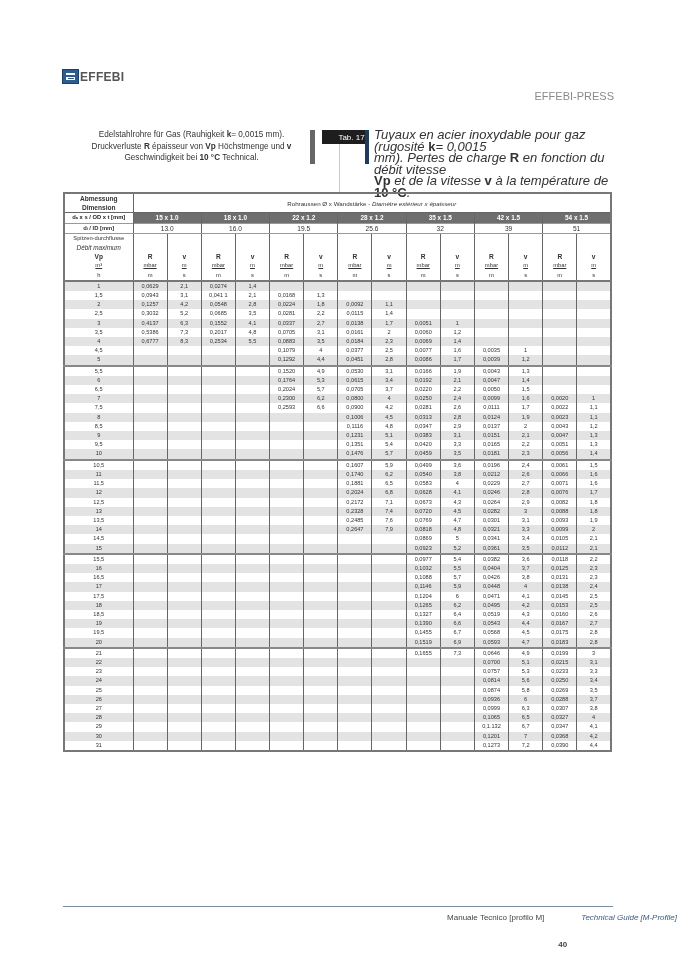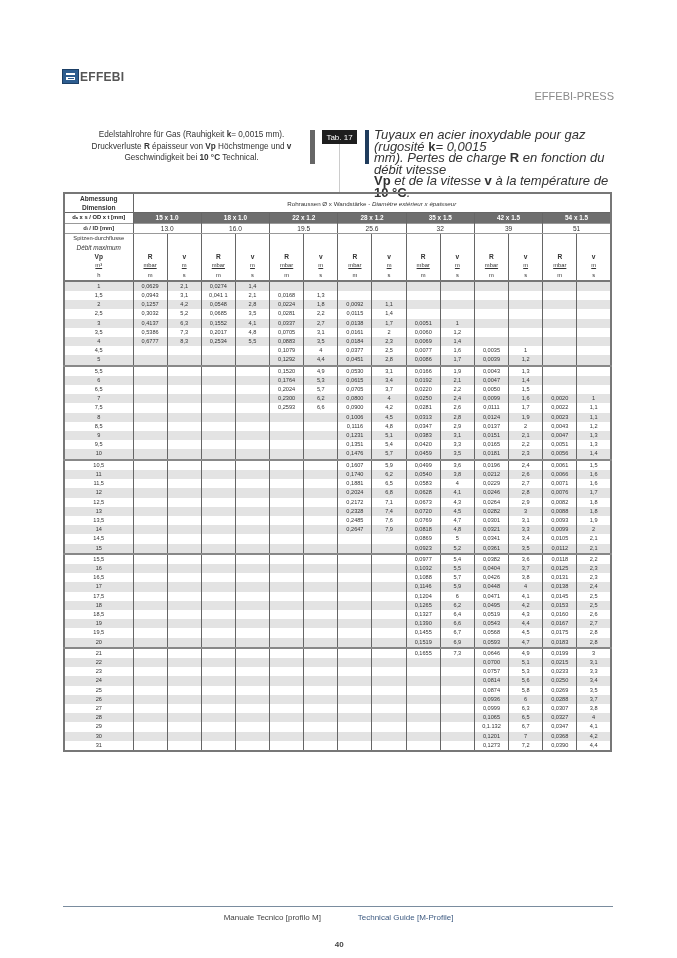--- a/index.html
+++ b/index.html
@@ -5,21 +5,21 @@
   html, body { margin:0; padding:0; background:#fff; }
   body { width:677px; height:958px; position:relative; overflow:hidden; font-family:"Liberation Sans", sans-serif; color:#222; }
   .logo { position:absolute; left:62px; top:69px; display:flex; align-items:flex-end;font-weight:bold; }
   .logo-mark { width:15px; height:13px; background:#2d5d8f; position:relative; border:1px solid #1c3f66; }
   .logo-mark::before { content:""; position:absolute; left:3px; top:3px; width:9px; height:2px; background:#fff; }
   .logo-mark::after { content:""; position:absolute; left:3px; top:7px; width:9px; height:3px; border:1px solid #fff; border-left-width:2px; box-sizing:border-box; }
   .logo-text { font-size:12px; color:#555; letter-spacing:0.3px; margin-left:1px; }
   .brand-right { position:absolute; right:63px; top:90px; font-size:11px; font-weight:normal; color:#8a8a8a; }
   .intro-left { position:absolute; left:80px; width:223px; top:129px; font-size:8.2px; line-height:11.5px; text-align:center; color:#333; }
   .bar-left { position:absolute; left:310px; top:130px; width:5px; height:34px; background:#666; }
-  .tab-badge { position:absolute; left:322px; top:130px; width:35px; height:14px; background:#1e1e1e; color:#fff; font-size:8px; display:flex; align-items:center; justify-content:center; }
+  .tab-badge { position:absolute; left:322px; top:130px; width:35px; height:14px; background:#1e1e1e; color:#fff; font-size:8px; display:flex; align-items:center; justify-content:center;padding-left:12px; }
   .tab-line { position:absolute; left:339px; top:144px; width:1px; height:50px; background:#ccc; }
   .bar-right { position:absolute; left:365px; top:130px; width:4px; height:34px; background:#1f3c5c; }
   .intro-right { position:absolute; left:374px; width:240px; top:129px; font-size:13px; line-height:11.5px; font-style:italic; color:#333; }
   .intro-right b { font-style:normal; }
   table.t { position:absolute; left:63px; top:192px; width:549px; border-collapse:collapse; font-size:5.6px; color:#333; table-layout:fixed; border:2px solid #777; }
   table.t td { border-left:1px solid #666; border-right:1px solid #666; text-align:center; padding:0; height:9.2px; line-height:9.2px; white-space:nowrap; overflow:hidden; }
   table.t col.c0 { width:69px; }
   .h-dim td { height:24px; line-height:11px; border-bottom:1px solid #666; }
   .h-dim .dimlabel { font-weight:bold; font-size:6.6px; }
   .h-dim .span { font-size:6.2px; }
@@ -29,23 +29,23 @@
   .h-id td.first { font-weight:bold; font-size:5.8px; }
   .h-sp td { height:10px; line-height:10px; font-size:5.8px; border-bottom:none; }
   .h-de td { height:10px; line-height:10px; font-size:6.4px; font-style:italic; }
   .h-rv td { height:13px; line-height:13px; font-weight:bold; font-size:6.6px; }
   .h-un td { height:20px; line-height:8px; font-size:5.8px; border-bottom:2px solid #777; }
   .frac .n { text-decoration:underline; display:block; }
   .frac .d { display:block; }
   tr.odd td { background:#e3e3e3; }
   tr.sep td { border-top:2px solid #888; }
   .footer-line { position:absolute; left:63px; top:906px; width:550px; height:1px; background:#7a8c9e; }
-  .footer { position:absolute; top:913px; left:0; width:677px; display:flex; justify-content:center; gap:14px; font-size:8px; color:#444; }
+  .footer { position:absolute; top:913px; left:0; width:677px; display:flex; justify-content:flex-end; gap:14px; font-size:8px; color:#444; }
   .footer .page { font-weight:bold;margin-top:27px; }
-  .footer .en { color:#3d5a80; }
+  .footer .en { color:#3d5a80; font-style:italic; }
 </style>
 </head>
 <body>
 
 <div class="logo">
   <div class="logo-mark"></div>
   <span class="logo-text">EFFEBI</span>
 </div>
 <div class="brand-right">EFFEBI-PRESS</div>
 

